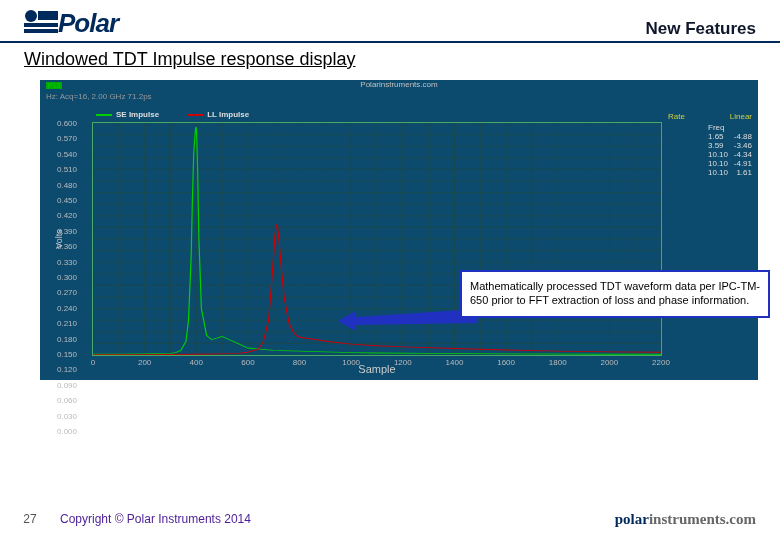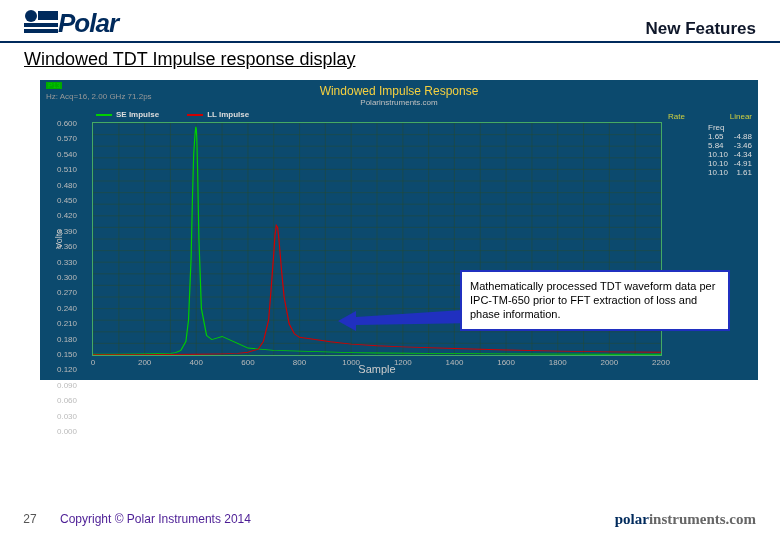--- a/index.html
+++ b/index.html
@@ -127,21 +127,21 @@
   }
   .rpanel .hdr { display:flex; justify-content: space-between; color:#d0d040; margin-bottom:2px;}
   .rpanel .row { display:flex; justify-content: space-between; padding-left: 40px;}
   .callout {
     position: absolute;
     background: #fff;
     border: 2px solid #2030c0;
     padding: 8px 8px;
     font-size: 11px;
     line-height: 1.25;
-    width: 270px;
+    width: 310px;
     left: 460px;
     top: 270px;
     z-index: 5;
   }
   .callout-arrow {
     position: absolute;
     left: 338px; top: 305px;
     width: 140px; height: 26px;
     z-index: 4;
   }
@@ -179,21 +179,20 @@
     <span class="logo-text">Polar</span>
   </div>
   <div class="header-title">New Features</div>
 </div>
 
 <div class="page-title">Windowed TDT Impulse response display</div>
 
 <div class="chart-wrap">
   <div class="chart-topleft">P13</div>
   <div class="chart-cfg">Hz: Acq=16, 2.00 GHz 71.2ps</div>
-  <div class="chart-title">Windowed Impulse Response</div>
   <div class="chart-sub">Polarinstruments.com</div>
   <div class="legend">
     <span>
         <i class="sw g"></i>
         <b>SE Impulse</b>
       </span>
     <span>
         <i class="sw r"></i>
         <b>LL Impulse</b>
       </span>
@@ -262,21 +261,21 @@
     <div id="siderows">
         <div class="row">
           <span>Freq</span>
           <span></span>
         </div>
         <div class="row">
           <span>1.65</span>
           <span>-4.88</span>
         </div>
         <div class="row">
-          <span>5.84</span>
+          <span>3.59</span>
           <span>-3.46</span>
         </div>
         <div class="row">
           <span>10.10</span>
           <span>-4.34</span>
         </div>
         <div class="row">
           <span>10.10</span>
           <span>-4.91</span>
         </div>

